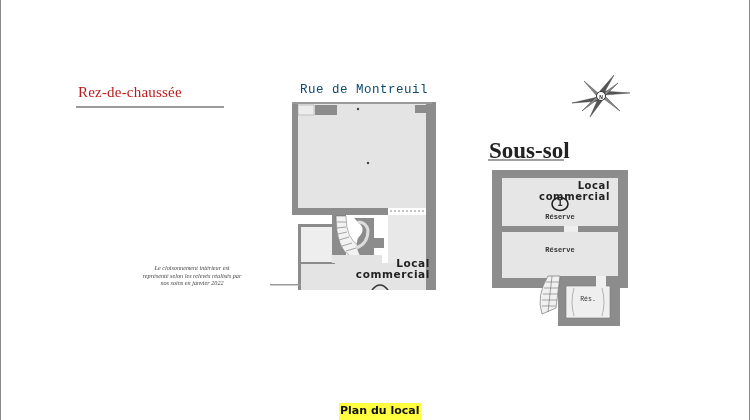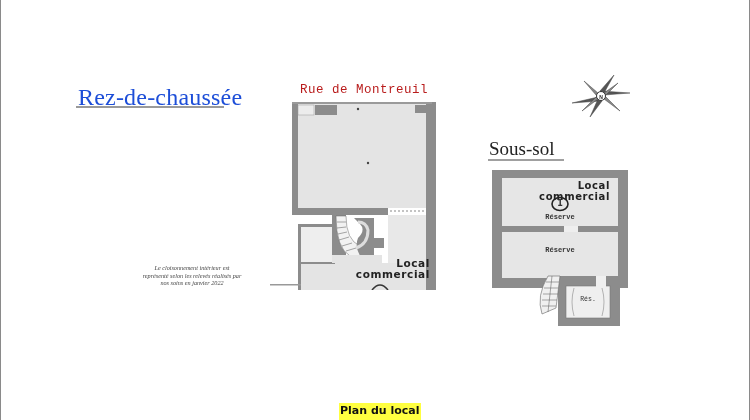--- a/index.html
+++ b/index.html
@@ -4,33 +4,34 @@
   <style>
     html, body { margin: 0; padding: 0; }
     body {
       width: 750px; height: 420px; background: #ffffff; position: relative; overflow: hidden;
       font-family: "Liberation Serif", serif;
     }
     .frame-left { position: absolute; left: 0; top: 0; width: 1px; height: 420px; background: #8a8a8a; }
     .frame-right { position: absolute; left: 749px; top: 0; width: 1px; height: 420px; background: #8a8a8a; }
 
     .title-rdc {
-      position: absolute; left: 78px; top: 84px; font-size: 24px; color: #1d4ed8;
+      position: absolute; left: 78px; top: 84px; font-size: 15px; color: #b91c1c;
       font-family: "Liberation Serif", serif; letter-spacing: 0.2px;
     }
     .title-rdc-underline { position: absolute; left: 76px; top: 106px; width: 148px; height: 2px; background: #9a9a9a; }
 
     .title-ss {
-      position: absolute; left: 489px; top: 138px; font-size: 19px; color: #222;
+      position: absolute; left: 489px; top: 138px; font-size: 23px; color: #222;
       font-family: "Liberation Serif", serif;
+      font-weight: bold;
     }
     .title-ss-underline { position: absolute; left: 488px; top: 159px; width: 76px; height: 2px; background: #a0a0a0; }
 
     .street {
-      position: absolute; left: 300px; top: 83px; font-size: 12.5px; color: #b91c1c;
+      position: absolute; left: 300px; top: 83px; font-size: 12.5px; color: #0c4a6e;
       font-family: "Liberation Mono", monospace; letter-spacing: 0.5px;
     }
 
     .note {
       position: absolute; left: 122px; top: 264px; width: 140px; text-align: center;
       font-size: 6.2px; line-height: 7.5px; color: #444; font-style: italic;
       font-family: "Liberation Serif", serif;
     }
 
     .compass { position: absolute; left: 570px; top: 73px; width: 62px; height: 46px; }

